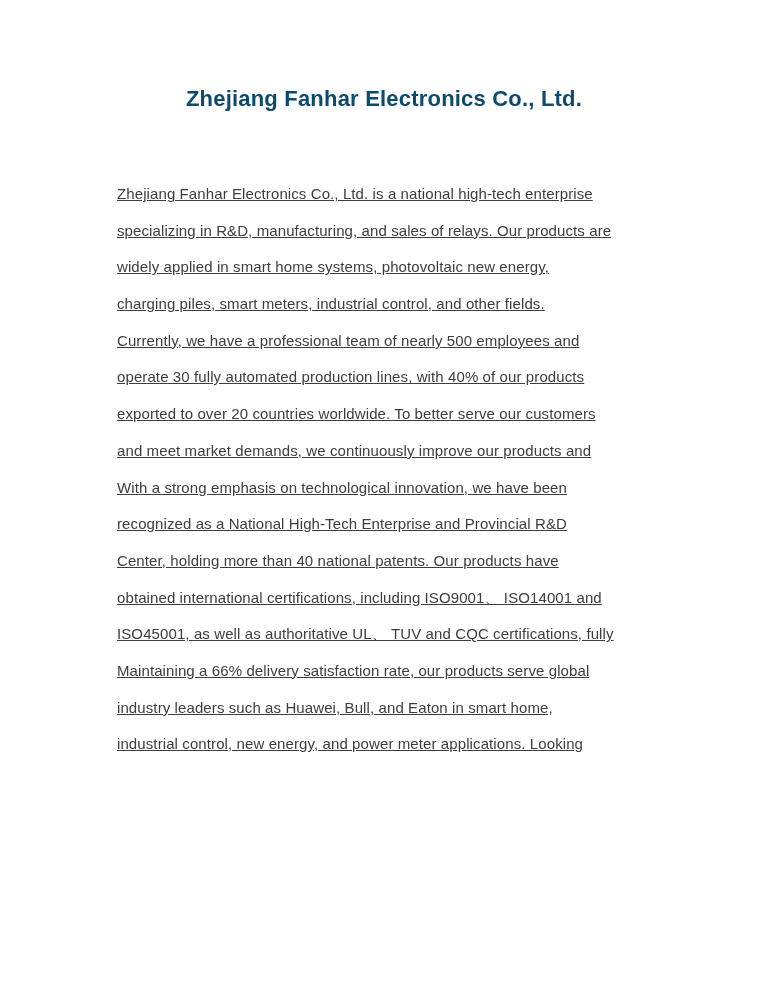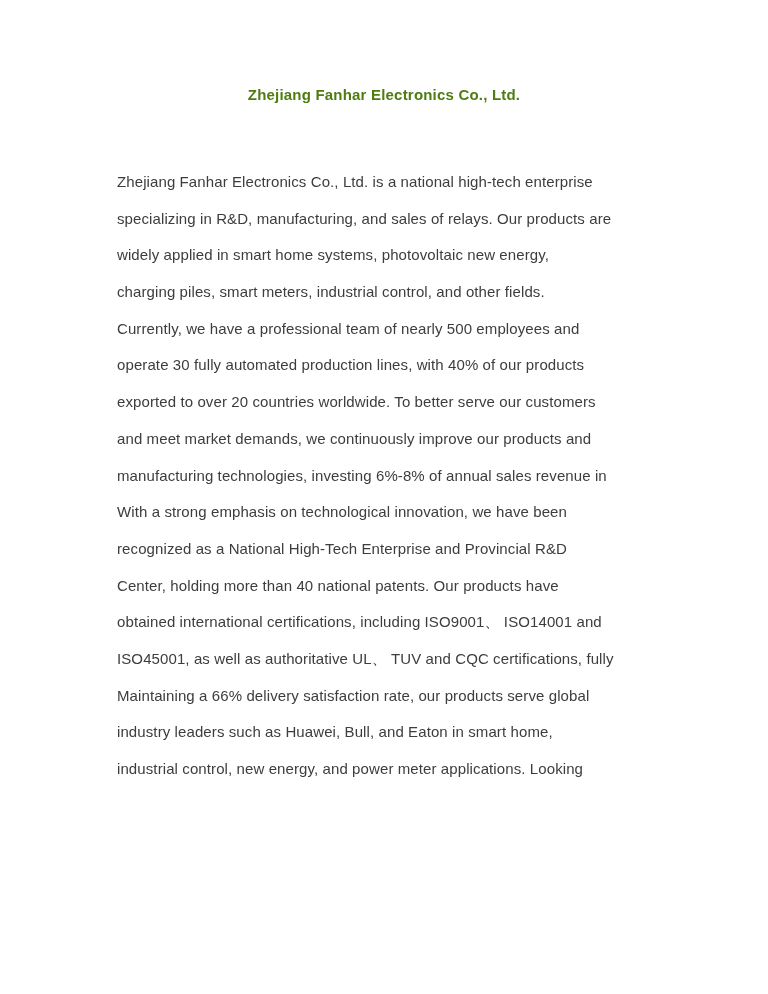--- a/index.html
+++ b/index.html
@@ -15,35 +15,36 @@
     overflow: hidden;
     font-family: "Liberation Sans", sans-serif;
   }
   .doc-title {
     position: absolute;
     top: 86px;
     left: 0;
     right: 0;
     margin: 0;
     text-align: center;
-    font-size: 15px;
+    font-size: 22px;
     font-weight: 700;
-    color: #4d7c0f;
+    color: #0c4a6e;
     letter-spacing: 0.2px;
     font-family: "Liberation Sans", sans-serif;
   }
   .doc-body {
     position: absolute;
-    top: 164px;
+    top: 176px;
     left: 117px;
     width: 545px;
     font-size: 15px;
     line-height: 36.7px;
     color: #3d3d3d;
     letter-spacing: 0.1px;
+    text-decoration: underline;
   }
   .paragraph {
     margin: 0;
     padding: 0;
   }
   .line {
     white-space: nowrap;
     height: 36.7px;
   }
 </style>
@@ -57,21 +58,20 @@
 
     <div class="paragraph">
       <div class="line">Zhejiang Fanhar Electronics Co., Ltd. is a national high-tech enterprise</div>
       <div class="line">specializing in R&amp;D, manufacturing, and sales of relays. Our products are</div>
       <div class="line">widely applied in smart home systems, photovoltaic new energy,</div>
       <div class="line">charging piles, smart meters, industrial control, and other fields.</div>
       <div class="line">Currently, we have a professional team of nearly 500 employees and</div>
       <div class="line">operate 30 fully automated production lines, with 40% of our products</div>
       <div class="line">exported to over 20 countries worldwide. To better serve our customers</div>
       <div class="line">and meet market demands, we continuously improve our products and</div>
-      <div class="line">manufacturing technologies, investing 6%-8% of annual sales revenue in</div>
     </div>
 
     <div class="paragraph">
       <div class="line">With a strong emphasis on technological innovation, we have been</div>
       <div class="line">recognized as a National High-Tech Enterprise and Provincial R&amp;D</div>
       <div class="line">Center, holding more than 40 national patents. Our products have</div>
       <div class="line">obtained international certifications, including ISO9001、 ISO14001 and</div>
       <div class="line">ISO45001, as well as authoritative UL、 TUV and CQC certifications, fully</div>
     </div>
 

